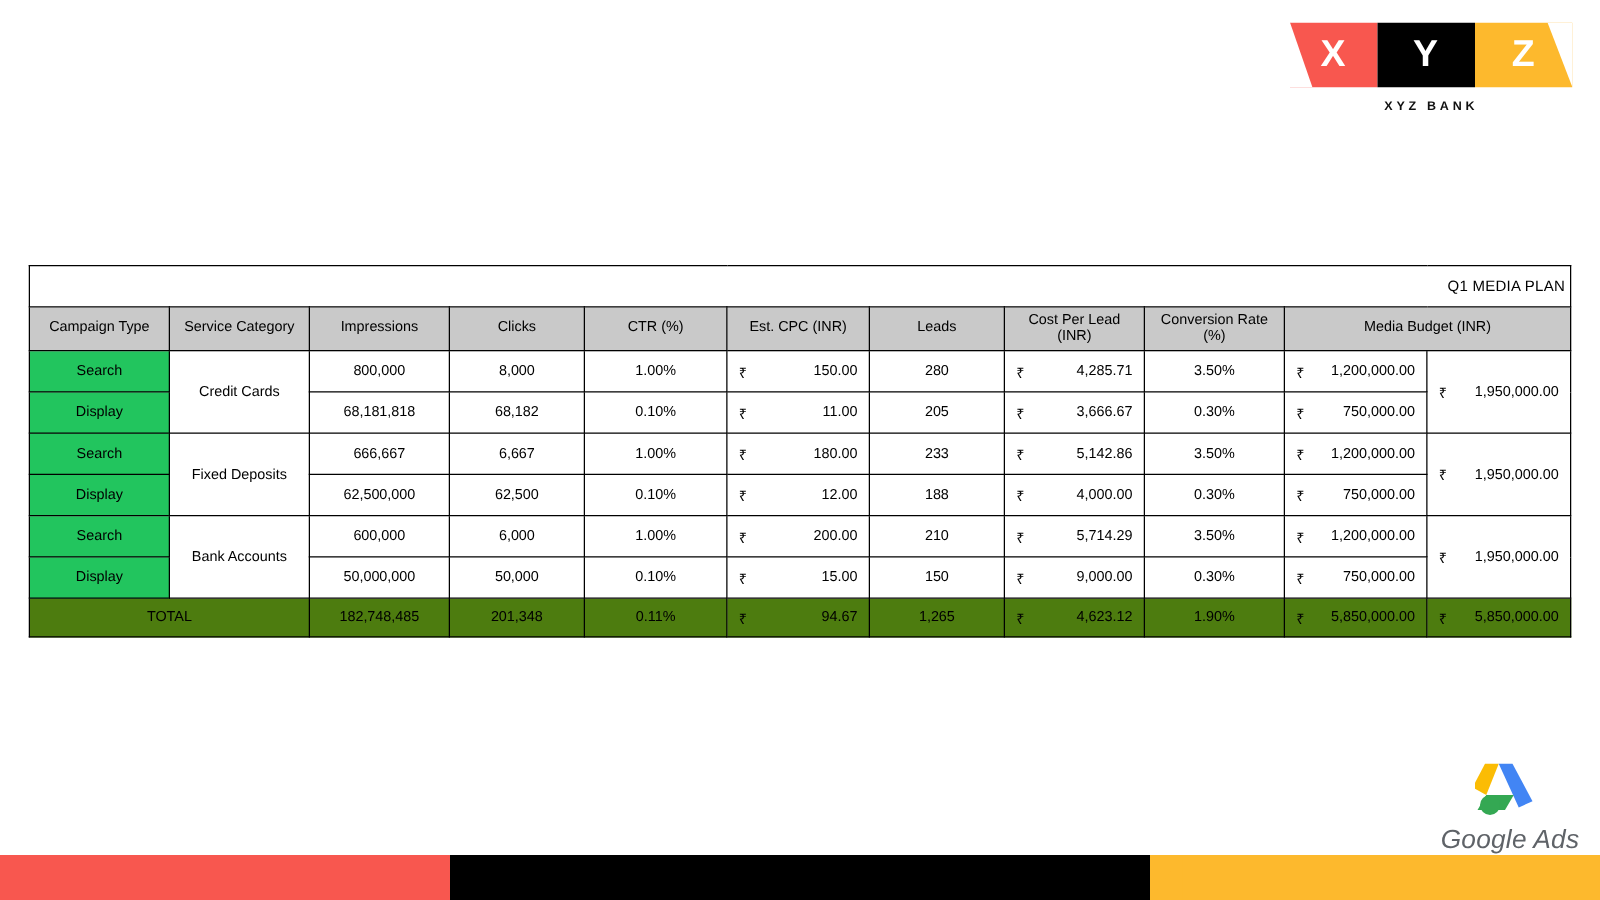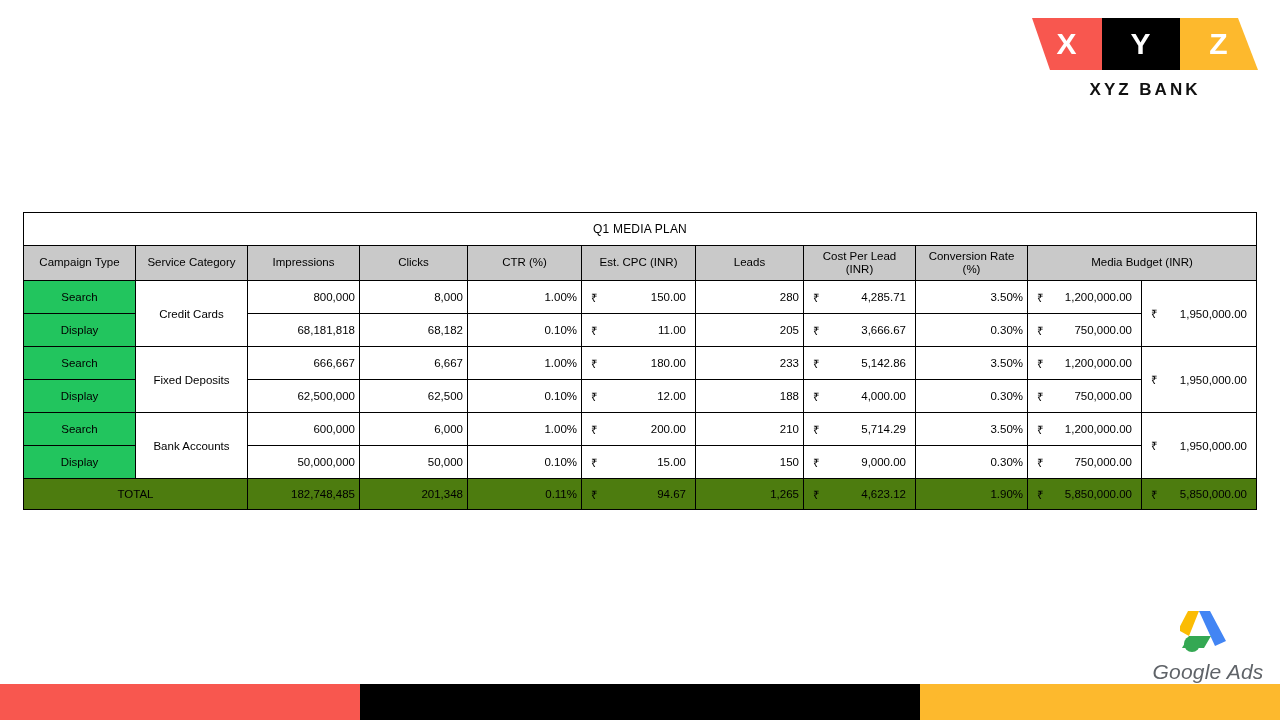--- a/index.html
+++ b/index.html
@@ -62,21 +62,21 @@
     width: 0;
     height: 0;
     border-bottom: 52px solid #ffffff;
     border-right: 18px solid transparent;
     z-index: 2;
   }
   .logo-caption {
     margin-top: 10px;
     text-align: center;
     width: 226px;
-    font-size: 17px;
+    font-size: 10px;
     letter-spacing: 3px;
     font-weight: bold;
     color: #111111;
   }
 
   
   .table-wrap {
     position: absolute;
     left: 23px;
     top: 212px;
@@ -90,21 +90,21 @@
     color: #000000;
   }
   table.media-plan td, table.media-plan th {
     border: 1px solid #000000;
     padding: 0 4px;
     vertical-align: middle;
     font-weight: normal;
   }
   .title-row td {
     height: 32px;
-    text-align: center;
+    text-align: right;
     font-weight: bold;
     font-size: 12px;
     letter-spacing: 0.2px;
   }
   .head-row td {
     background: #c9c9c9;
     text-align: center;
     font-weight: bold;
     height: 34px;
     line-height: 1.15;
@@ -114,21 +114,21 @@
   .camp-cell {
     background: #22c55e;
     text-align: center;
     font-weight: bold;
     font-size: 11.5px;
   }
   .cat-cell {
     text-align: center;
     font-size: 11.5px;
   }
-  .num { text-align: right; }
+  .num { text-align: center; }
   .cur {
     padding: 0;
   }
   .cur-inner {
     display: flex;
     align-items: center;
     justify-content: space-between;
     padding: 0 5px;
   }
   .cur-sym { text-align: left; }

